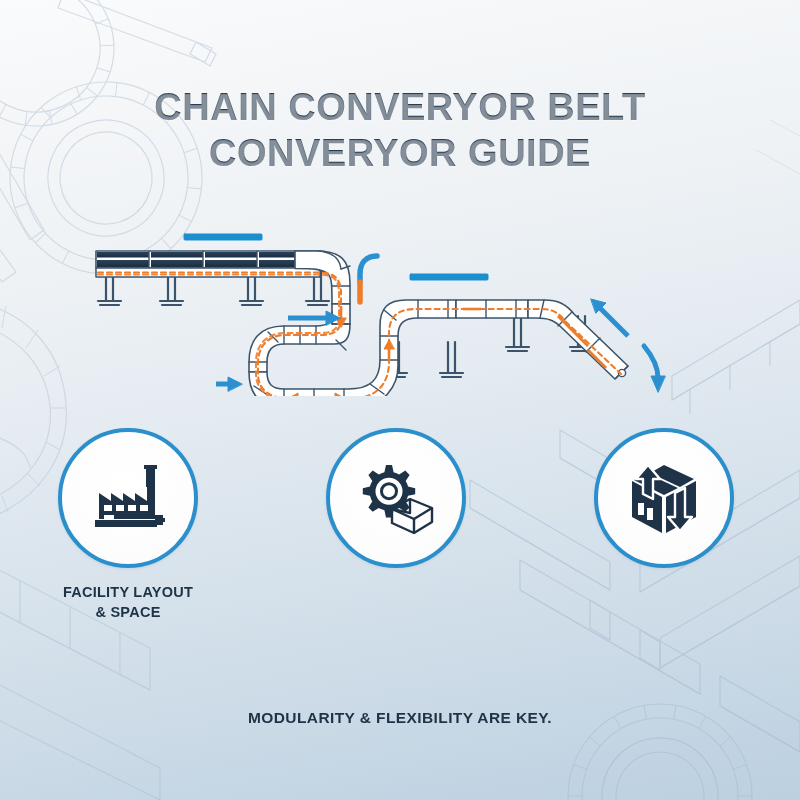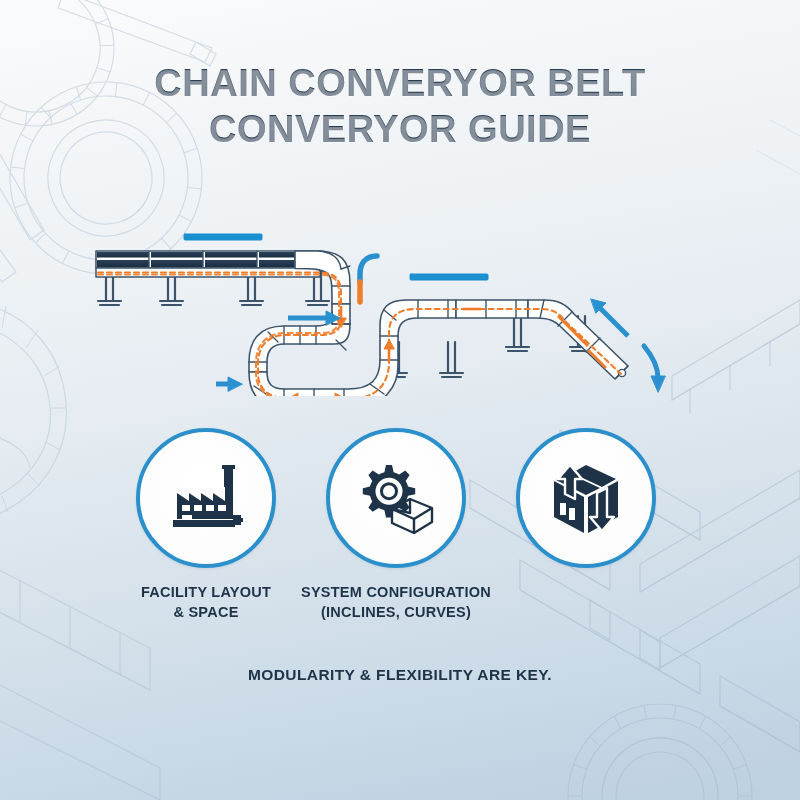--- a/index.html
+++ b/index.html
@@ -30,21 +30,21 @@
     position: absolute;
     inset: 0;
     width: 800px;
     height: 800px;
     pointer-events: none;
   }
 
   
   .title-block {
     position: absolute;
-    top: 60px;
+    top: 84px;
     left: 0;
     width: 800px;
     text-align: center;
     z-index: 5;
   }
   .title-line {
     font-size: 38px;
     font-weight: bold;
     letter-spacing: 0.5px;
     line-height: 1.22;
@@ -66,20 +66,21 @@
 
   
   .features {
     position: absolute;
     top: 428px;
     left: 0;
     width: 792px;
     display: flex;
     justify-content: center;
     align-items: flex-start;
+    gap: 78px;
     z-index: 5;
   }
   .feature {
     width: 190px;
     display: flex;
     flex-direction: column;
     align-items: center;
   }
   .circle {
     width: 140px;
@@ -99,21 +100,21 @@
     line-height: 1.35;
     letter-spacing: 0.25px;
     color: #1e3347;
     text-align: center;
     white-space: pre-line;
   }
 
   
   .tagline {
     position: absolute;
-    top: 666px;
+    top: 709px;
     left: 0;
     width: 800px;
     text-align: center;
     font-size: 15.5px;
     font-weight: bold;
     letter-spacing: 0.4px;
     color: #1e3347;
     z-index: 5;
   }
 </style>
@@ -545,22 +546,20 @@
           <circle cx="33" cy="30.2" r="6" fill="#ffffff"></circle>
         </g>
         <g fill="none" stroke="#1e3347" stroke-width="2.4" stroke-linejoin="round">
           <path d="M 36,48 L 54,38 L 76,47 L 58,58 Z"></path>
           <path d="M 36,48 L 36,62 L 58,72 L 58,58"></path>
           <path d="M 76,47 L 76,61 L 58,72"></path>
           <path d="M 54,38 L 54,52 L 36,48"></path>
         </g>
       </svg>
     </div>
-    <div class="feature-label">SYSTEM CONFIGURATION
-(INCLINES, CURVES)</div>
   </div>
 
   <div class="feature">
     <div class="circle">
       <svg width="76" height="78" viewBox="0 0 76 78">
         <g fill="#1e3347">
 
           <path d="M 6,22 L 36,38 L 36,74 L 6,58 Z"></path>
 
           <path d="M 70,22 L 40,38 L 40,74 L 70,58 Z"></path>

